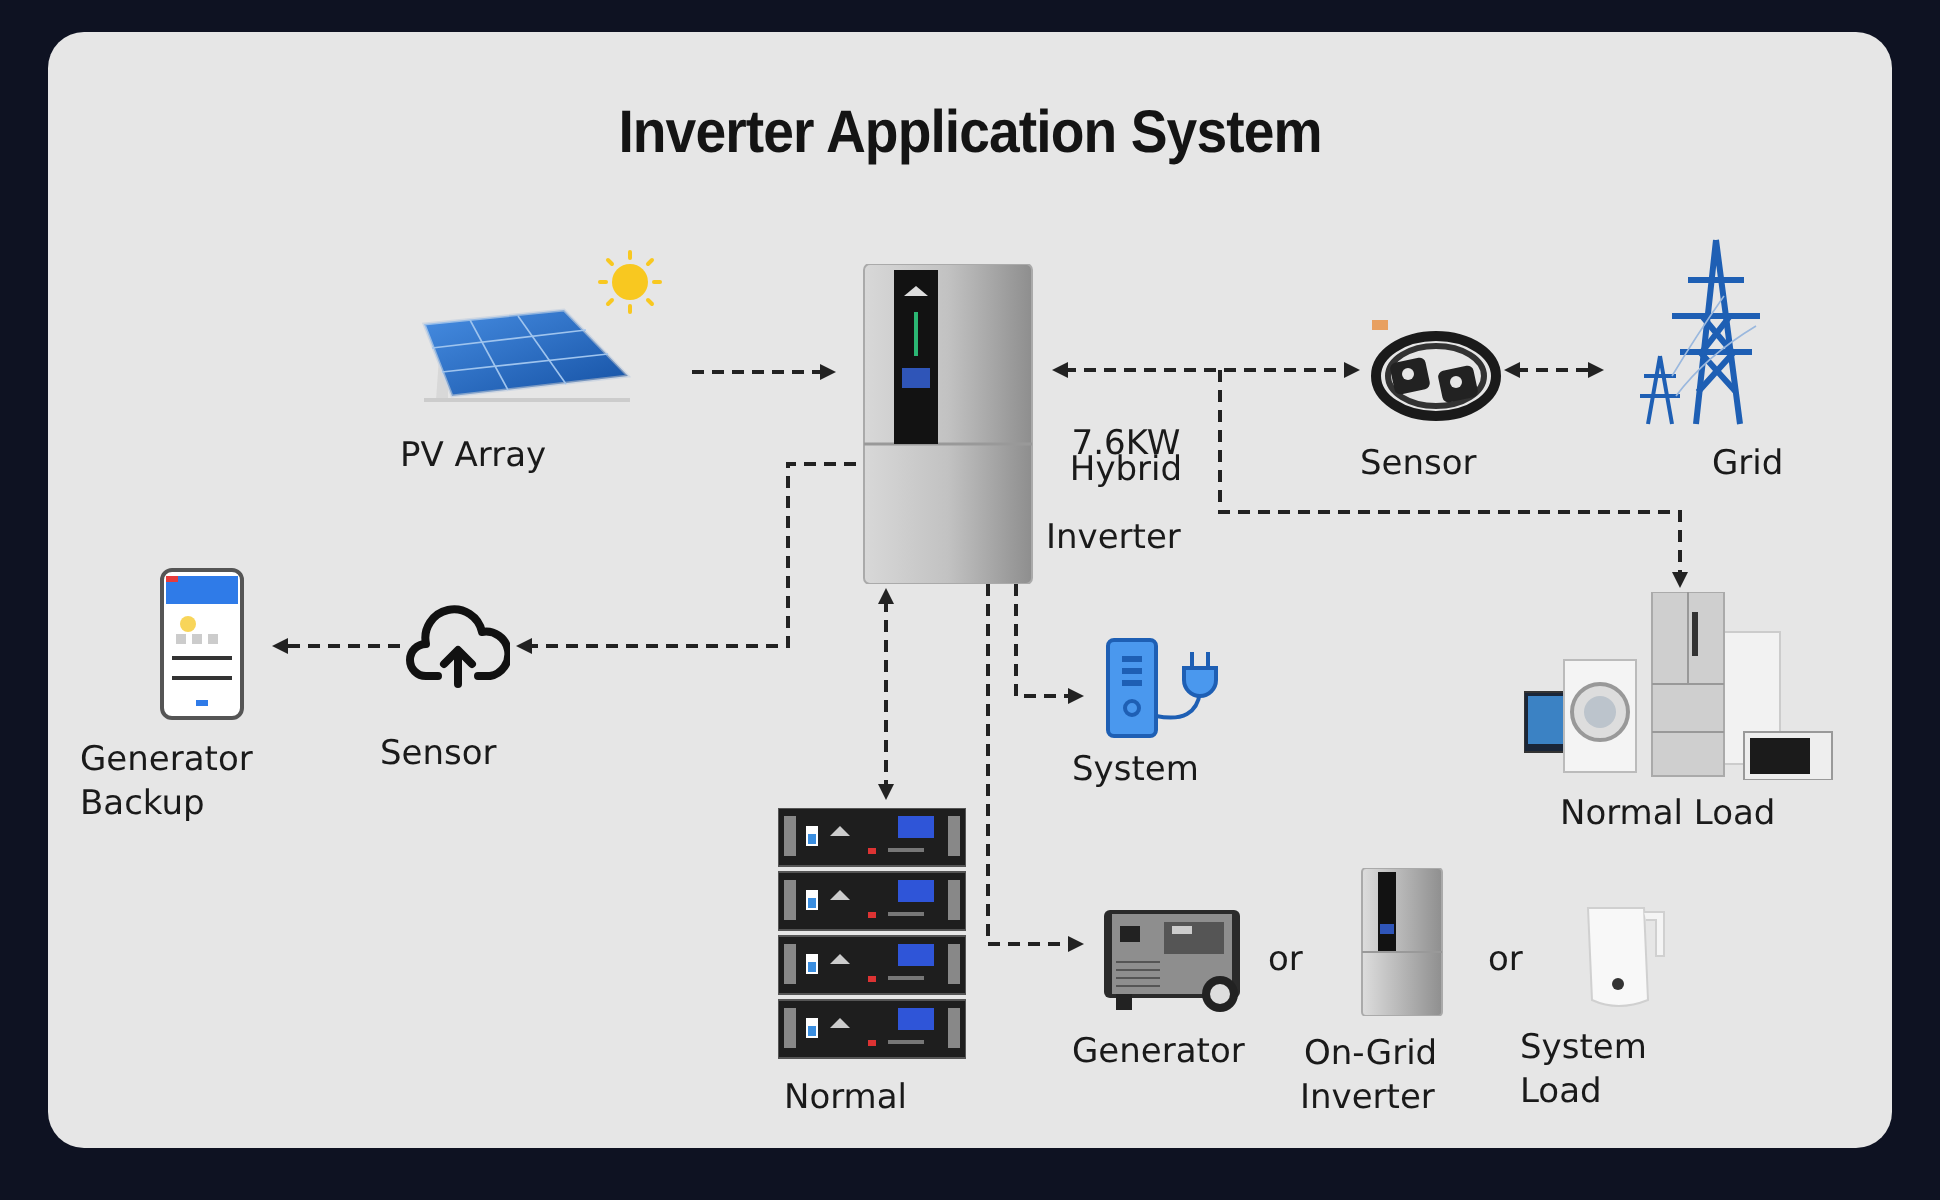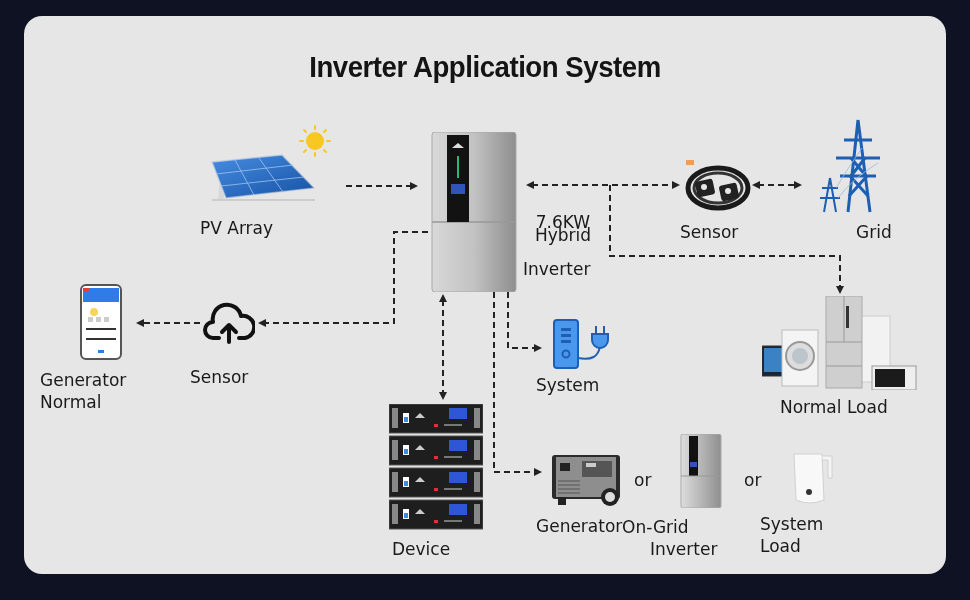--- a/index.html
+++ b/index.html
@@ -125,21 +125,21 @@
   <rect x="3" y="4" width="6" height="3" fill="#e53b3b"></rect>
   <circle cx="14" cy="28" r="4" fill="#f8d55a"></circle>
   <rect x="6" y="44" width="30" height="2" fill="#333"></rect>
   <rect x="6" y="54" width="30" height="2" fill="#333"></rect>
   <rect x="8" y="33" width="5" height="5" fill="#ccc"></rect>
     <rect x="16" y="33" width="5" height="5" fill="#ccc"></rect>
     <rect x="24" y="33" width="5" height="5" fill="#ccc"></rect>
   <rect x="18" y="66" width="6" height="3" fill="#2f7be8"></rect>
 </svg>
 <div class="lbl" style="left:40px;top:369px;width:120px">Generator</div>
-<div class="lbl" style="left:40px;top:391px;width:120px">Normal</div>
+<div class="lbl" style="left:40px;top:391px;width:120px">Backup</div>
 
 <svg class="node" style="left:203px;top:300px" width="52" height="44" viewBox="0 0 52 44">
   <path d="M16,38 L10,38 A8,8 0 0 1 10,22 A14,14 0 0 1 38,16 A10,10 0 0 1 42,38 L36,38" fill="none" stroke="#111" stroke-width="4" stroke-linecap="round" stroke-linejoin="round"></path>
   <path d="M26,42 L26,26 M19,32 L26,25 L33,32" fill="none" stroke="#111" stroke-width="4" stroke-linecap="round" stroke-linejoin="round"></path>
 </svg>
 <div class="lbl" style="left:190px;top:366px;width:80px">Sensor</div>
 
 <svg class="node" style="left:762px;top:296px" width="156" height="94" viewBox="0 0 156 94">
   <rect x="0" y="50" width="26" height="30" fill="#1a2638" stroke="#333"></rect>
   <rect x="2" y="52" width="22" height="24" fill="#3b82c4"></rect>
@@ -179,21 +179,21 @@
       <rect x="15" y="13" width="4" height="5" fill="#3a8ee0"></rect>
     <path d="M26,14 L31,9 L36,14 Z" fill="#ccc"></path>
     <rect x="60" y="4" width="18" height="11" fill="#2f55d8"></rect>
     <rect x="45" y="20" width="4" height="3" fill="#d33"></rect>
     <rect x="55" y="20" width="18" height="2" fill="#777"></rect>
   </g>
   <use href="#bmod" y="32"></use>
   <use href="#bmod" y="64"></use>
   <use href="#bmod" y="96"></use>
 </svg>
-<div class="lbl" style="left:392px;top:538px;width:82px">Device</div>
+<div class="lbl" style="left:392px;top:538px;width:82px">Normal</div>
 
 <svg class="node" style="left:550px;top:451px" width="74" height="58" viewBox="0 0 74 58">
   <rect x="2" y="4" width="68" height="44" rx="3" fill="#2a2a2a"></rect>
   <rect x="6" y="6" width="60" height="40" fill="#8e8e8e"></rect>
   <rect x="10" y="12" width="10" height="8" fill="#222"></rect>
   <rect x="32" y="10" width="30" height="16" fill="#555"></rect>
   <rect x="36" y="12" width="10" height="4" fill="#ccc"></rect>
   <g stroke="#555" stroke-width="1">
       <line x1="8" y1="30" x2="30" y2="30"></line>
       <line x1="8" y1="34" x2="30" y2="34"></line>
@@ -213,21 +213,21 @@
       <linearGradient id="oginv" x1="0" y1="0" x2="1" y2="0">
         <stop offset="0" stop-color="#ddd"></stop>
         <stop offset="1" stop-color="#8f8f8f"></stop>
       </linearGradient>
     </defs>
   <rect x="1" y="0" width="40" height="74" rx="2" fill="url(#oginv)" stroke="#aaa"></rect>
   <rect x="9" y="2" width="9" height="40" fill="#121212"></rect>
   <rect x="10" y="28" width="7" height="5" fill="#2f55b8"></rect>
   <line x1="1" y1="42" x2="41" y2="42" stroke="#999"></line>
 </svg>
-<div class="lbl" style="left:622px;top:516px;width:100px">On-Grid</div>
+<div class="lbl" style="left:652px;top:516px;width:100px">On-Grid</div>
 <div class="lbl" style="left:650px;top:538px;width:100px">Inverter</div>
 
 <div class="lbl" style="left:744px;top:469px;width:28px">or</div>
 
 <svg class="node" style="left:790px;top:450px" width="46" height="56" viewBox="0 0 46 56">
   <path d="M4,4 L32,4 L34,50 Q19,56 6,50 Z" fill="#f8f8f8" stroke="#d0d0d0"></path>
   <path d="M32,6 L42,6 L42,28 L38,28 L38,10 L33,10" fill="#f4f4f4" stroke="#d0d0d0"></path>
   <circle cx="19" cy="42" r="3" fill="#333"></circle>
 </svg>
 <div class="lbl" style="left:760px;top:513px;width:95px">System</div>

